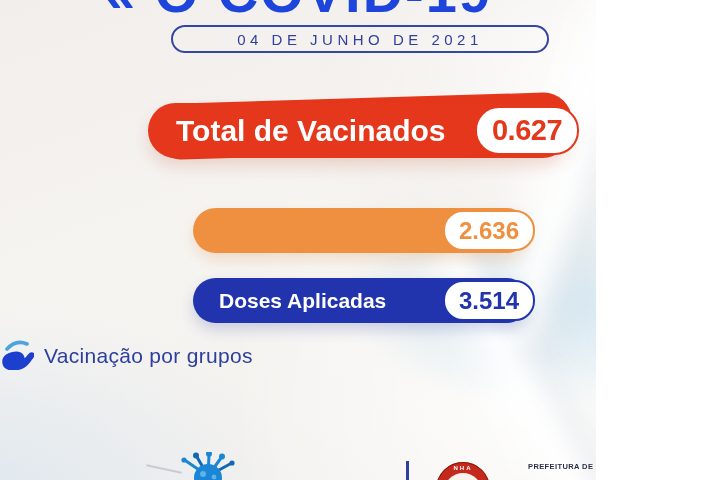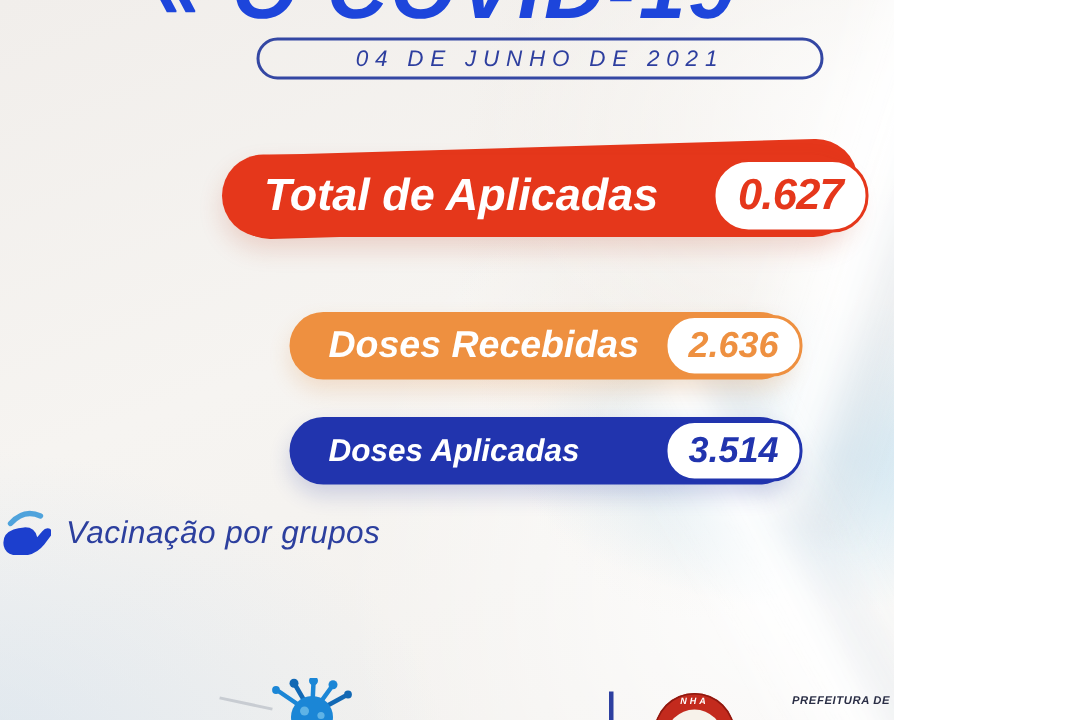--- a/index.html
+++ b/index.html
@@ -6,21 +6,20 @@
   body{font-family:"Liberation Sans","DejaVu Sans",sans-serif;}
   .canvas{
     position:relative;width:596px;height:480px;overflow:hidden;
     background:
       radial-gradient(ellipse 300px 150px at 93% 63%, rgba(168,214,238,0.50), transparent 70%),
       radial-gradient(ellipse 420px 260px at 103% 18%, rgba(255,255,255,0.95), transparent 70%),
       radial-gradient(ellipse 480px 300px at -6% 106%, rgba(203,221,238,0.55), transparent 70%),
       radial-gradient(ellipse 260px 420px at 78% 32%, rgba(233,227,219,0.45), transparent 62%),
       radial-gradient(ellipse 420px 480px at 86% 82%, rgba(255,255,255,0.85), transparent 68%),
       linear-gradient(160deg,#f1eeeb 0%,#f6f4f1 45%,#f2f0ed 100%);
-    font-style: italic;
   }
   .bg-streak{position:absolute;pointer-events:none;filter:blur(7px);}
   .s1{left:520px;top:-60px;width:130px;height:420px;transform:rotate(18deg);
       background:linear-gradient(90deg,transparent,rgba(255,255,255,0.95) 45%,rgba(225,230,235,0.55) 70%,transparent);}
   .s2{left:470px;top:230px;width:110px;height:320px;transform:rotate(-28deg);
       background:linear-gradient(90deg,transparent,rgba(255,255,255,0.9) 50%,rgba(228,233,238,0.45) 75%,transparent);}
   .title{
     position:absolute;top:-40px;left:0;width:100%;text-align:center;white-space:nowrap;
     font-size:56px;font-weight:800;letter-spacing:2px;color:#1d45db;
   }
@@ -96,26 +95,25 @@
 
   <div class="title">« O COVID-19</div>
 
   <div class="date-badge">
     <span>04 DE JUNHO DE 2021</span>
   </div>
 
   <div class="pill-echo"></div>
 
   <div class="stat total">
-    <span class="stat-label">Total de Aplicadas</span>
+    <span class="stat-label">Total de Vacinados</span>
     <span class="stat-value">0.627</span>
   </div>
 
   <div class="stat received">
-    <span class="stat-label">Doses Recebidas</span>
     <span class="stat-value">2.636</span>
   </div>
 
   <div class="stat applied">
     <span class="stat-label">Doses Aplicadas</span>
     <span class="stat-value">3.514</span>
   </div>
 
   <div class="groups">
     <span>

